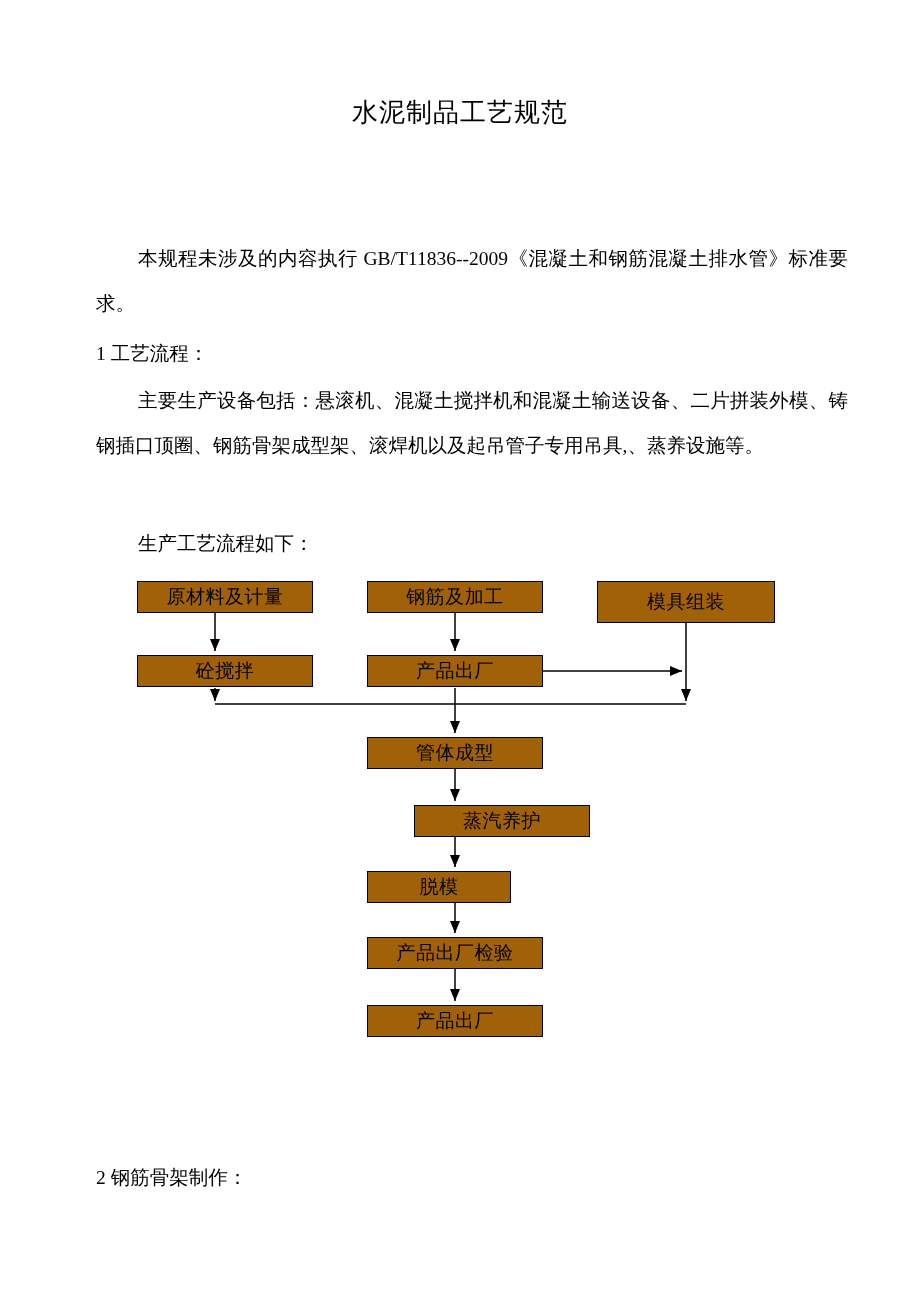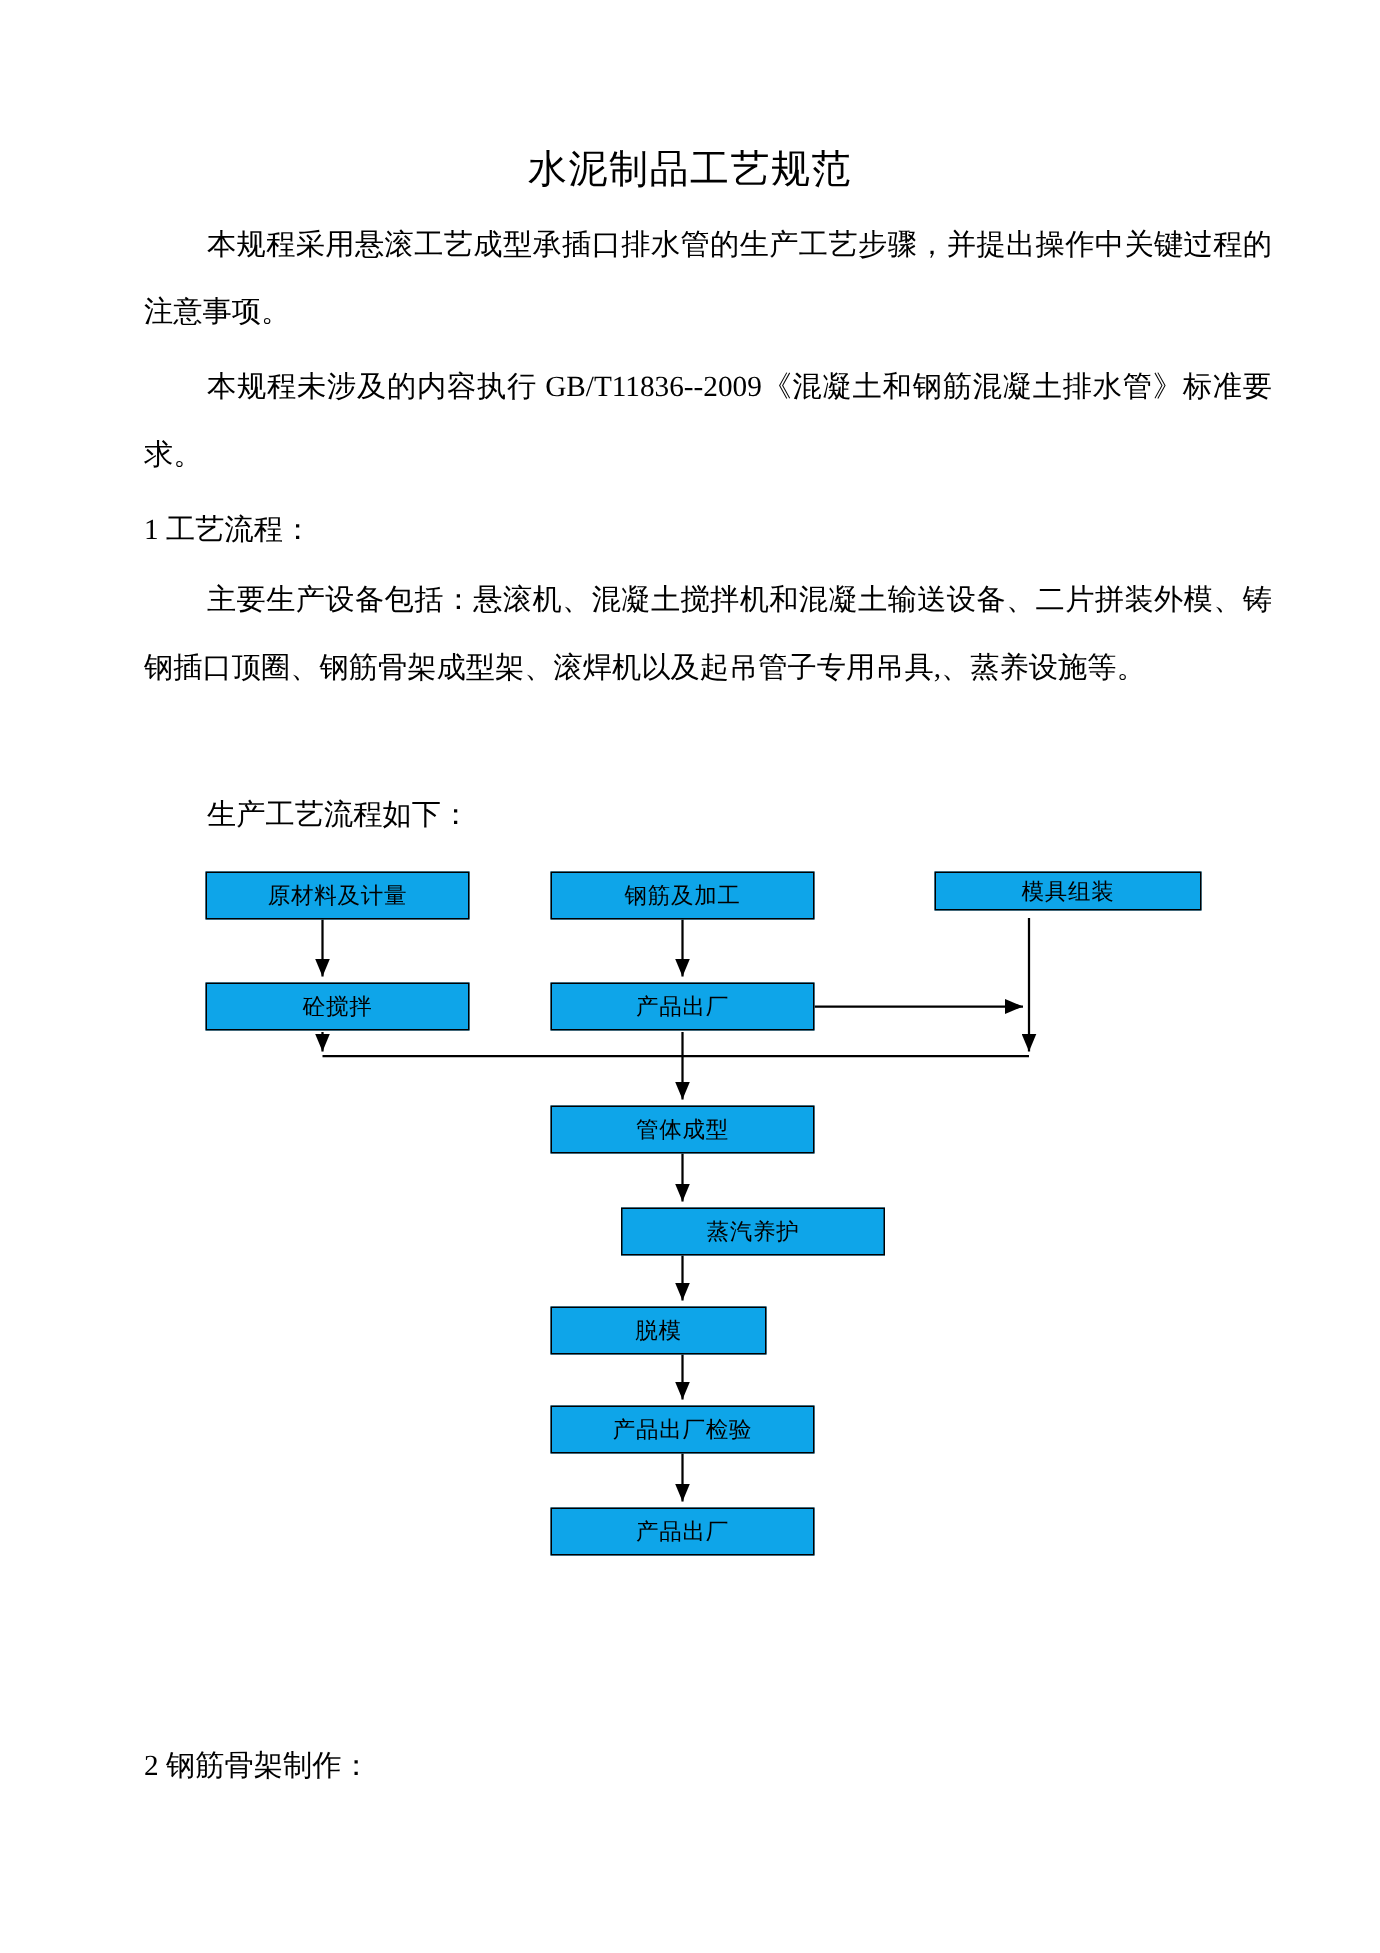--- a/index.html
+++ b/index.html
@@ -39,36 +39,35 @@
     left: 0;
     top: 0;
     width: 920px;
     height: 1302px;
     pointer-events: none;
   }
   .arrows line { stroke: #000; stroke-width: 1.5; }
   .fbox {
     position: absolute;
     border: 1.5px solid #000;
-    background: #0ea5e9;
+    background: #a16207;
     display: flex;
     align-items: center;
     justify-content: center;
-    font-size: 15px;
+    font-size: 19px;
     letter-spacing: 0.5px;
   }
 </style>
 </head>
 <body>
 
 <div class="page">
 
   <h1 class="doc-title">水泥制品工艺规范</h1>
 
-  <p class="para indent" style="top:141px;">本规程采用悬滚工艺成型承插口排水管的生产工艺步骤，并提出操作中关键过程的注意事项。</p>
 
   <p class="para indent" style="top:236px;">本规程未涉及的内容执行 GB/T11836--2009《混凝土和钢筋混凝土排水管》标准要求。</p>
 
   <p class="para heading" style="top:331px;">1 工艺流程：</p>
 
   <p class="para indent" style="top:378px;">主要生产设备包括：悬滚机、混凝土搅拌机和混凝土输送设备、二片拼装外模、铸钢插口顶圈、钢筋骨架成型架、滚焊机以及起吊管子专用吊具,、蒸养设施等。</p>
 
   <p class="para indent" style="top:521px;">生产工艺流程如下：</p>
 
   <svg class="arrows" width="920" height="1302" viewBox="0 0 920 1302" xmlns="http://www.w3.org/2000/svg">
@@ -96,21 +95,21 @@
 
     <line x1="455" y1="837" x2="455" y2="867" marker-end="url(#ah)"></line>
 
     <line x1="455" y1="903" x2="455" y2="933" marker-end="url(#ah)"></line>
 
     <line x1="455" y1="969" x2="455" y2="1001" marker-end="url(#ah)"></line>
   </svg>
 
   <div class="fbox" style="left:137px; top:581px; width:176px; height:32px;">原材料及计量</div>
   <div class="fbox" style="left:367px; top:581px; width:176px; height:32px;">钢筋及加工</div>
-  <div class="fbox" style="left:597px; top:581px; width:178px; height:26px;margin-left:26px;">模具组装</div>
+  <div class="fbox" style="left:597px; top:581px; width:178px; height:42px;">模具组装</div>
   <div class="fbox" style="left:137px; top:655px; width:176px; height:32px;">砼搅拌</div>
   <div class="fbox" style="left:367px; top:655px; width:176px; height:32px;">产品出厂</div>
   <div class="fbox" style="left:367px; top:737px; width:176px; height:32px;">管体成型</div>
   <div class="fbox" style="left:367px; top:805px; width:176px; height:32px;margin-left:47px;">蒸汽养护</div>
   <div class="fbox" style="left:367px; top:871px; width:144px; height:32px;">脱模</div>
   <div class="fbox" style="left:367px; top:937px; width:176px; height:32px;">产品出厂检验</div>
   <div class="fbox" style="left:367px; top:1005px; width:176px; height:32px;">产品出厂</div>
 
   <p class="para heading" style="top:1155px;">2 钢筋骨架制作：</p>
 

